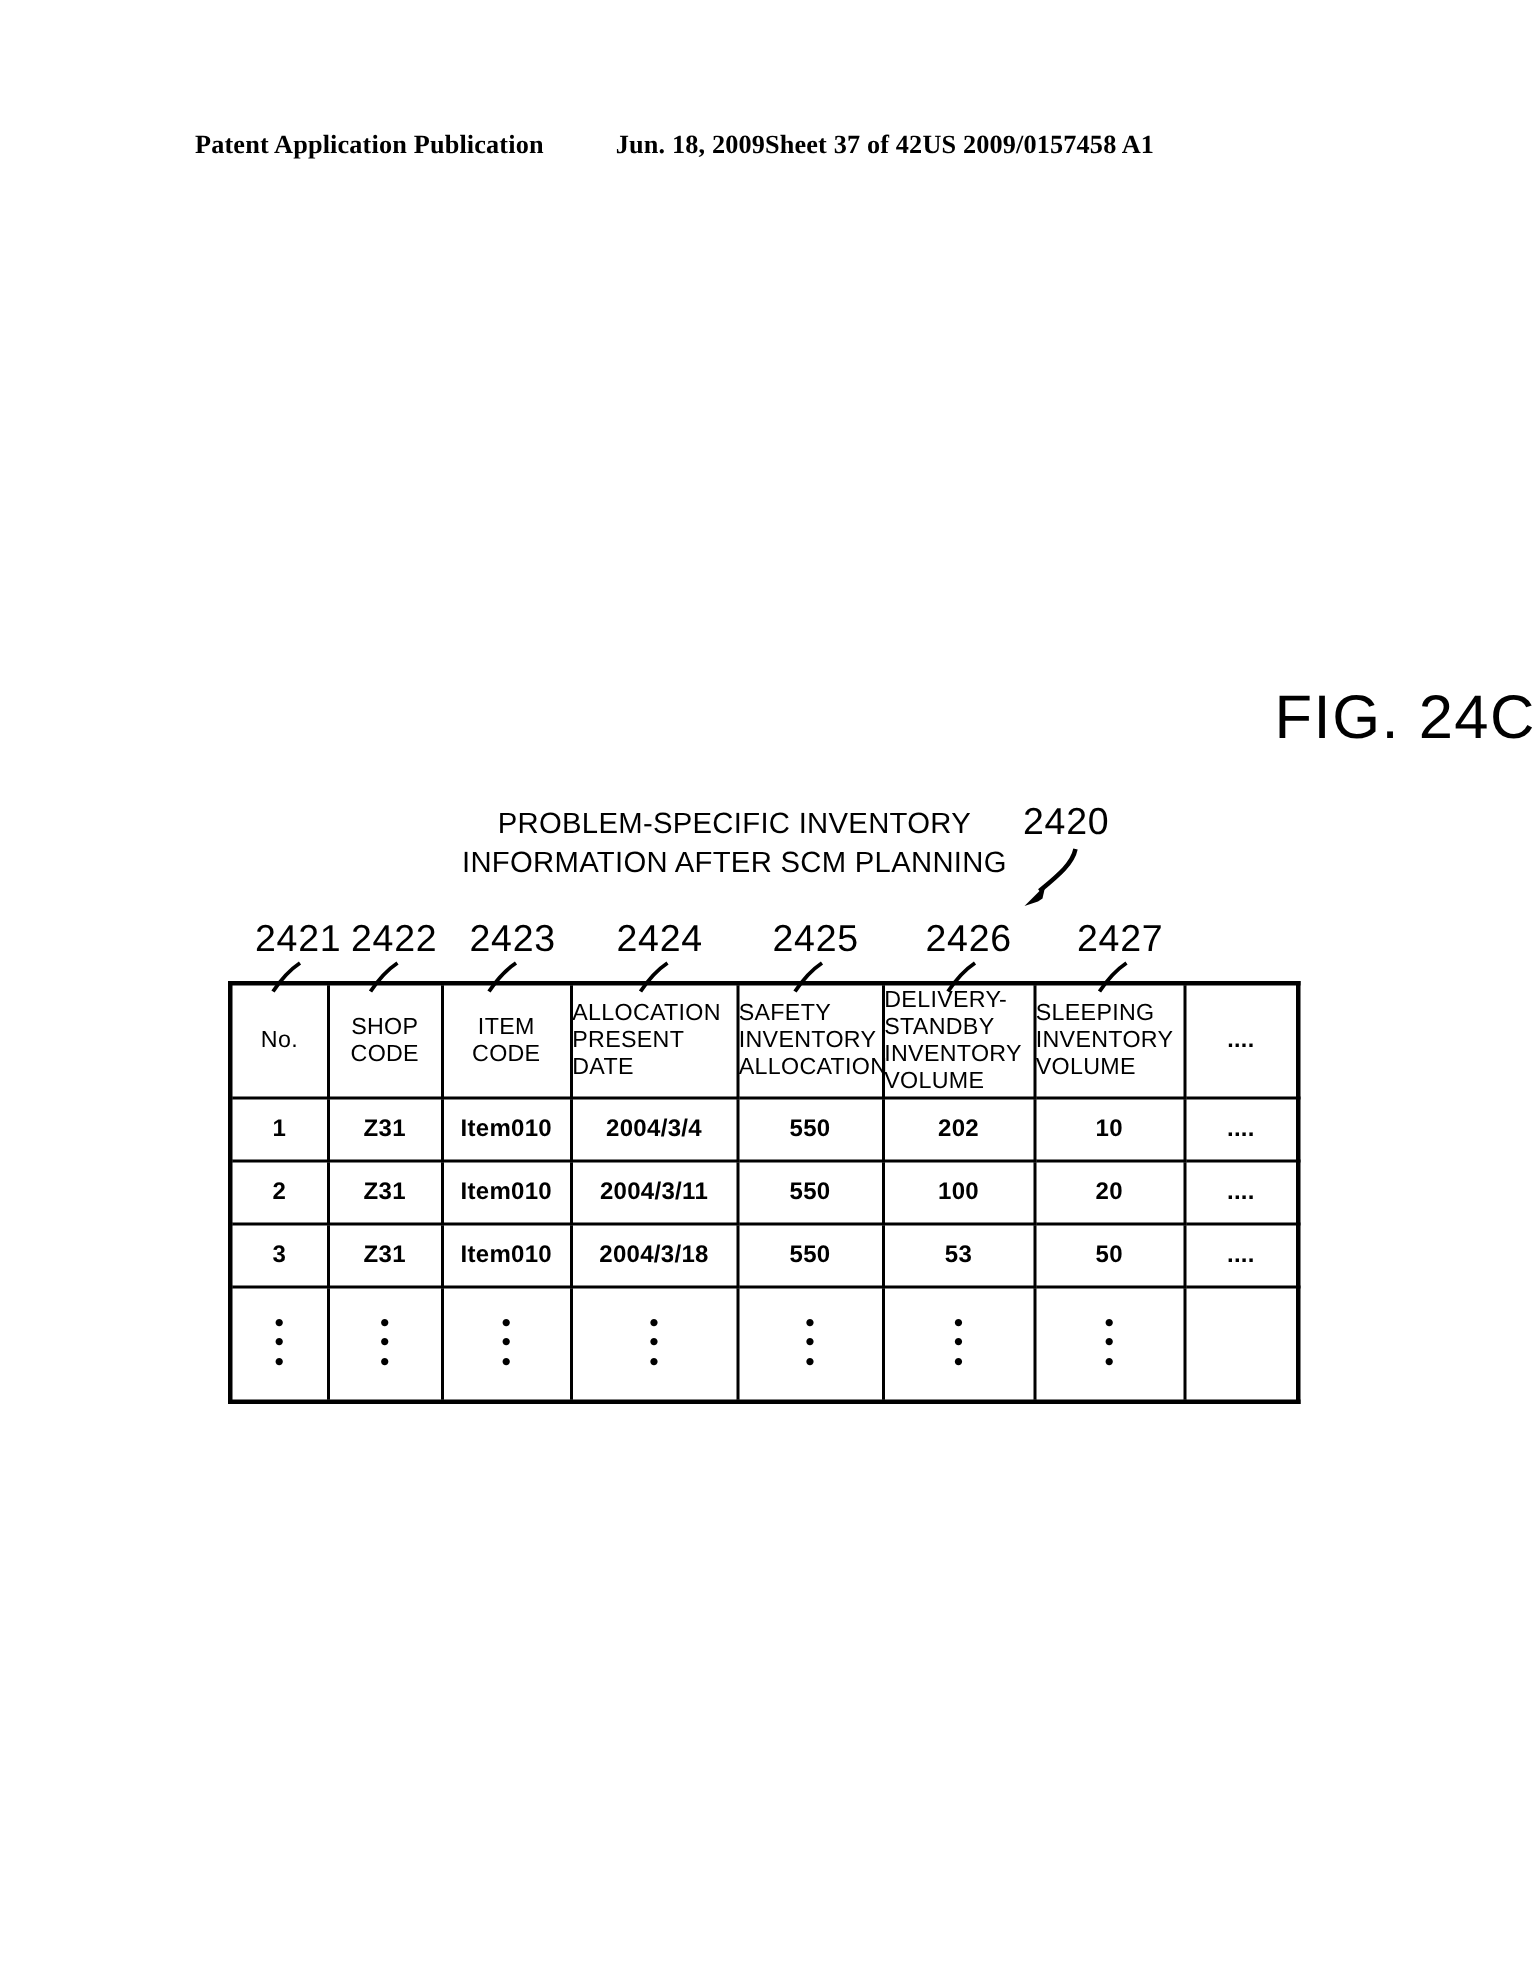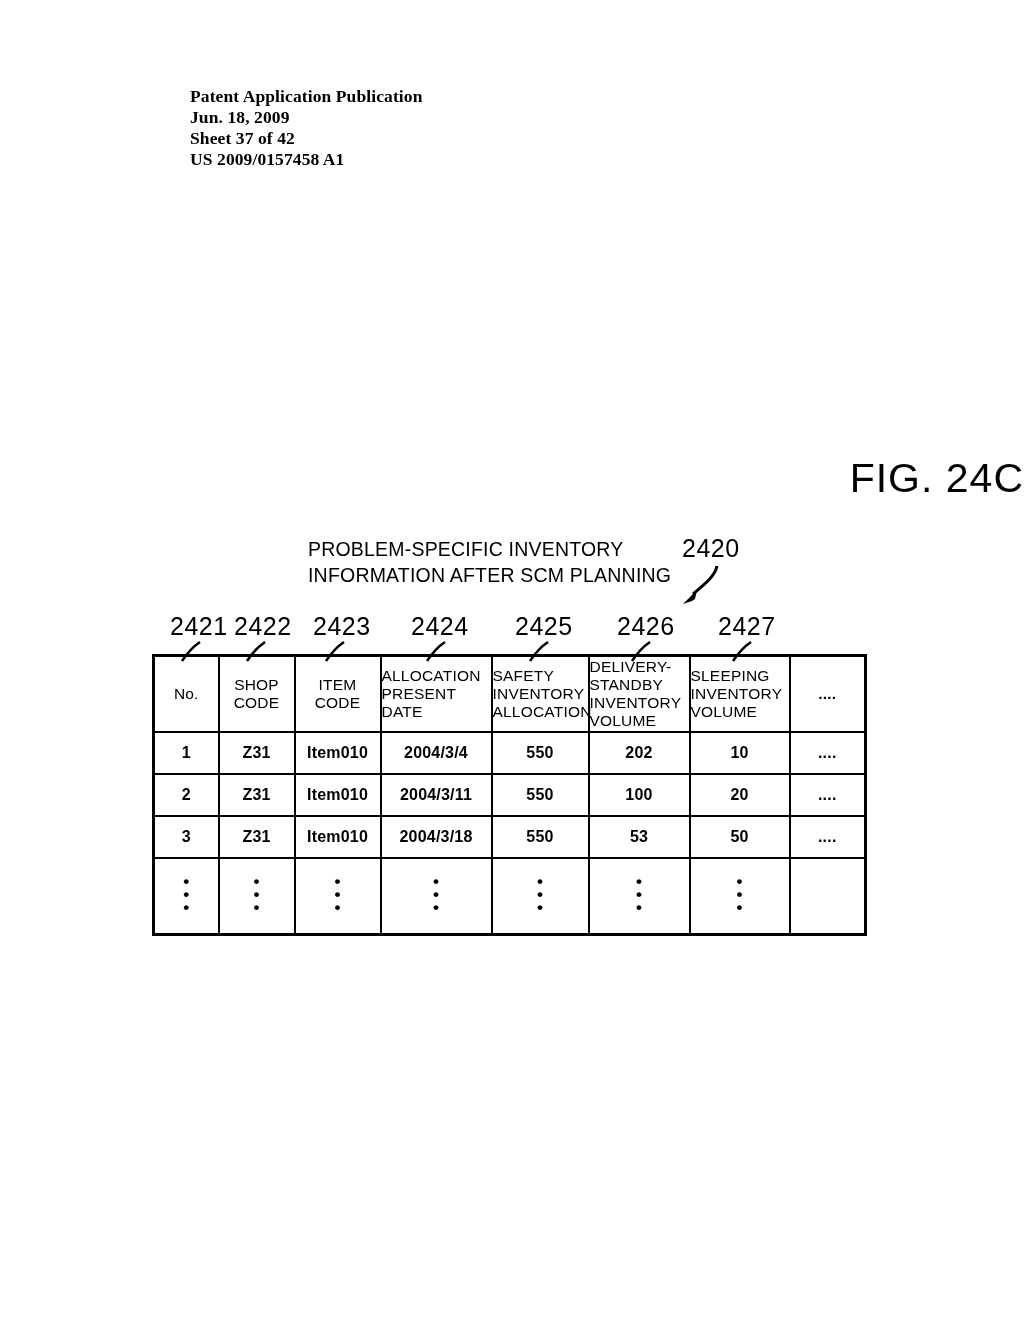--- a/index.html
+++ b/index.html
@@ -22,26 +22,25 @@
     top: 86px;
     left: 130px;
     width: 764px;
     display: flex;
     align-items: baseline;
     font-family: "Liberation Serif", serif;
     font-weight: bold;
     font-size: 17.5px;
     letter-spacing: 0.1px;
     white-space: nowrap;
-    flex-direction: column;
   }
   .hdr-pub { }
-  .hdr-date { margin-left: 60px; }
-  .hdr-sheet { margin-left: 11px; }
-  .hdr-patno { margin-left: 42px; }
+  .hdr-date { margin-left: 48px; }
+  .hdr-sheet { }
+  .hdr-patno { }
 
   
   .fig-title {
     position: absolute;
     top: 455px;
     left: 0;
     width: 1024px;
     text-align: right;
     font-size: 41px;
     letter-spacing: 1px;
@@ -50,20 +49,21 @@
 
   
   .caption {
     position: absolute;
     top: 536px;
     left: 308px;
     font-size: 19.5px;
     line-height: 26px;
     letter-spacing: 0.2px;
     white-space: nowrap;
+    text-align: center;
   }
 
   
   .callout-2420 {
     position: absolute;
     top: 534px;
     left: 682px;
     font-size: 25px;
     letter-spacing: 0.5px;
   }

